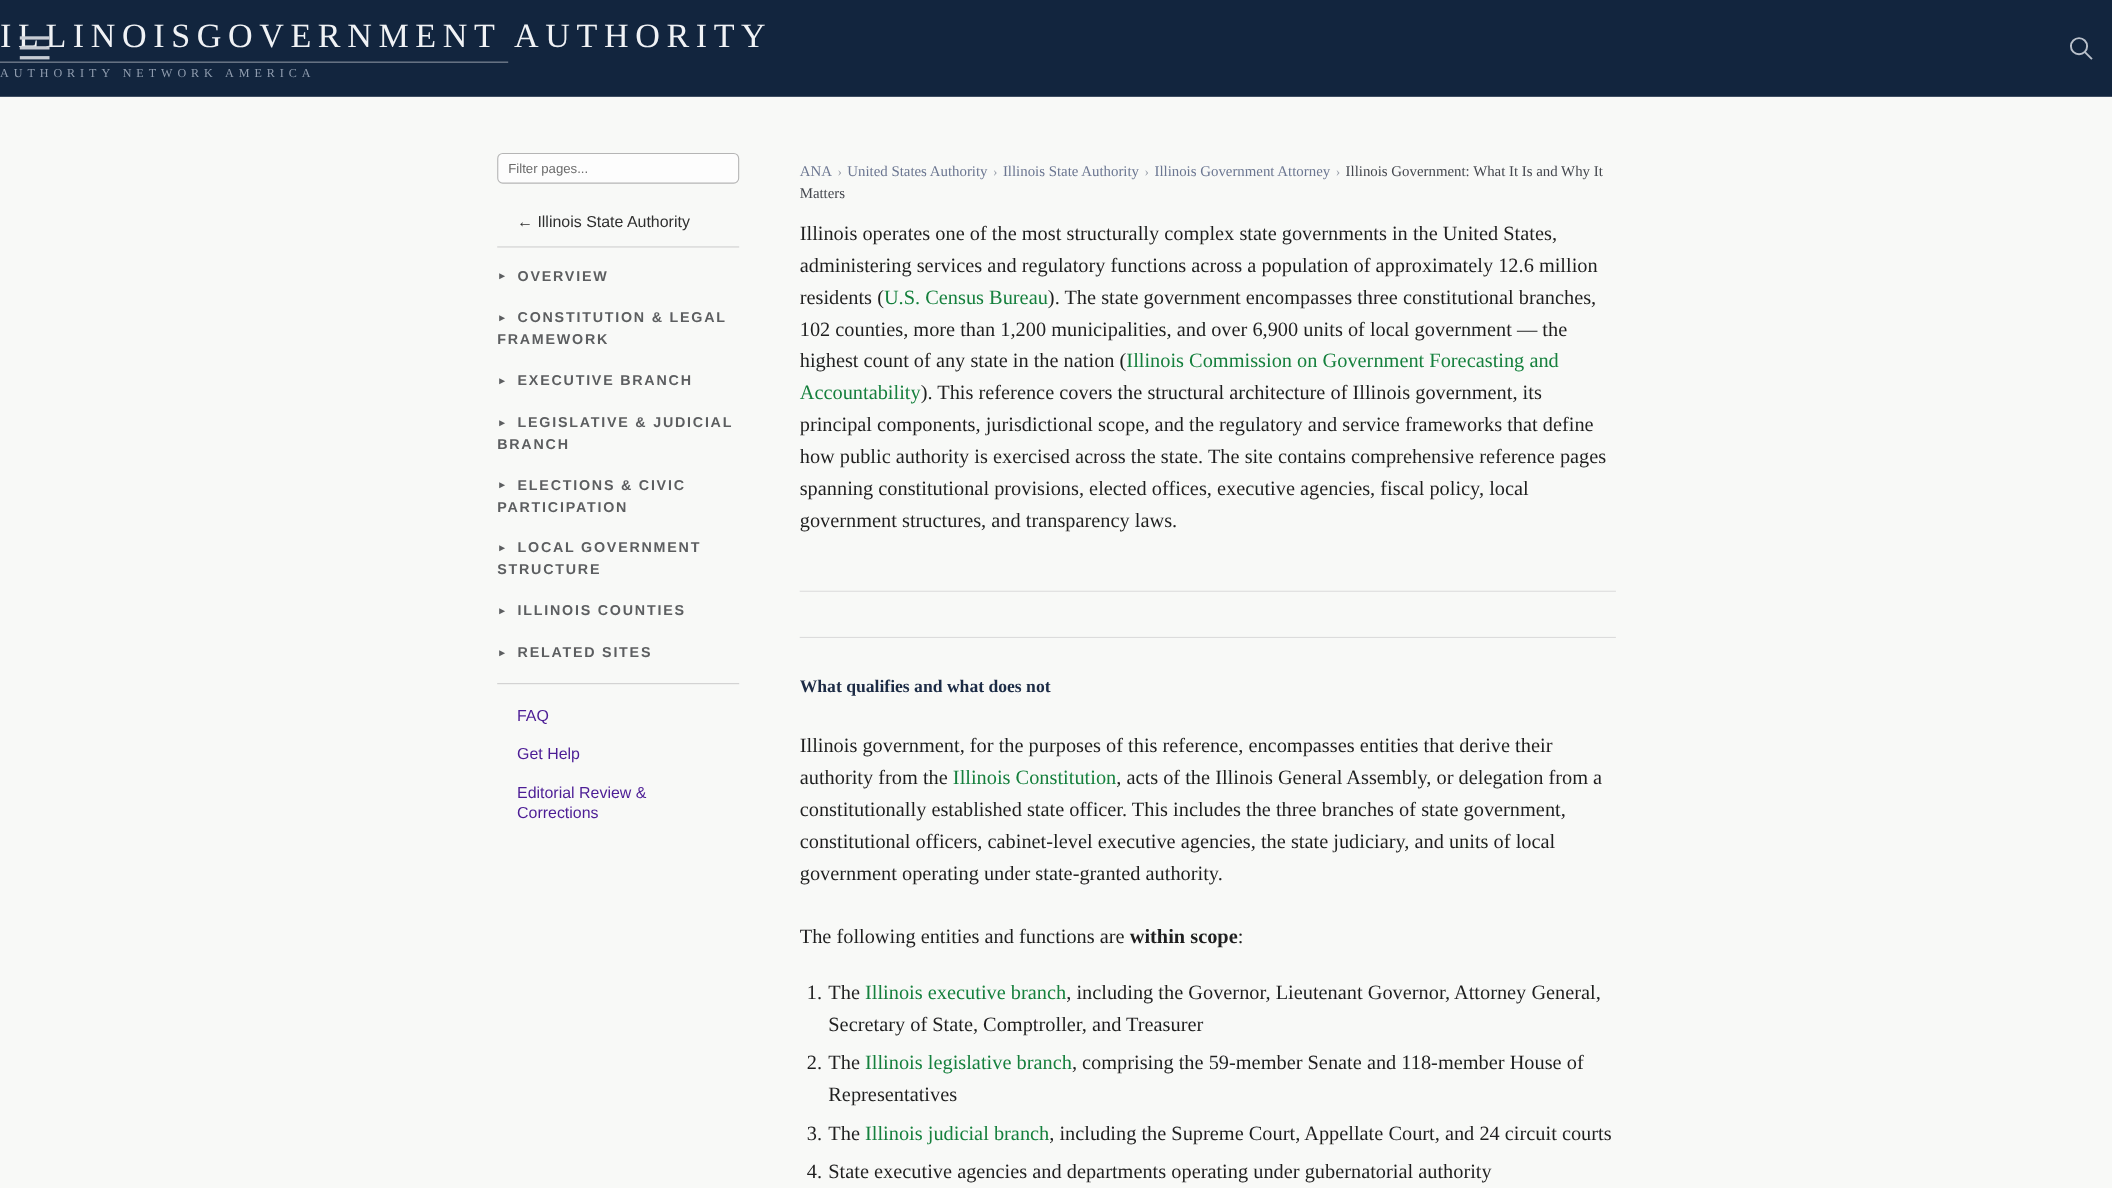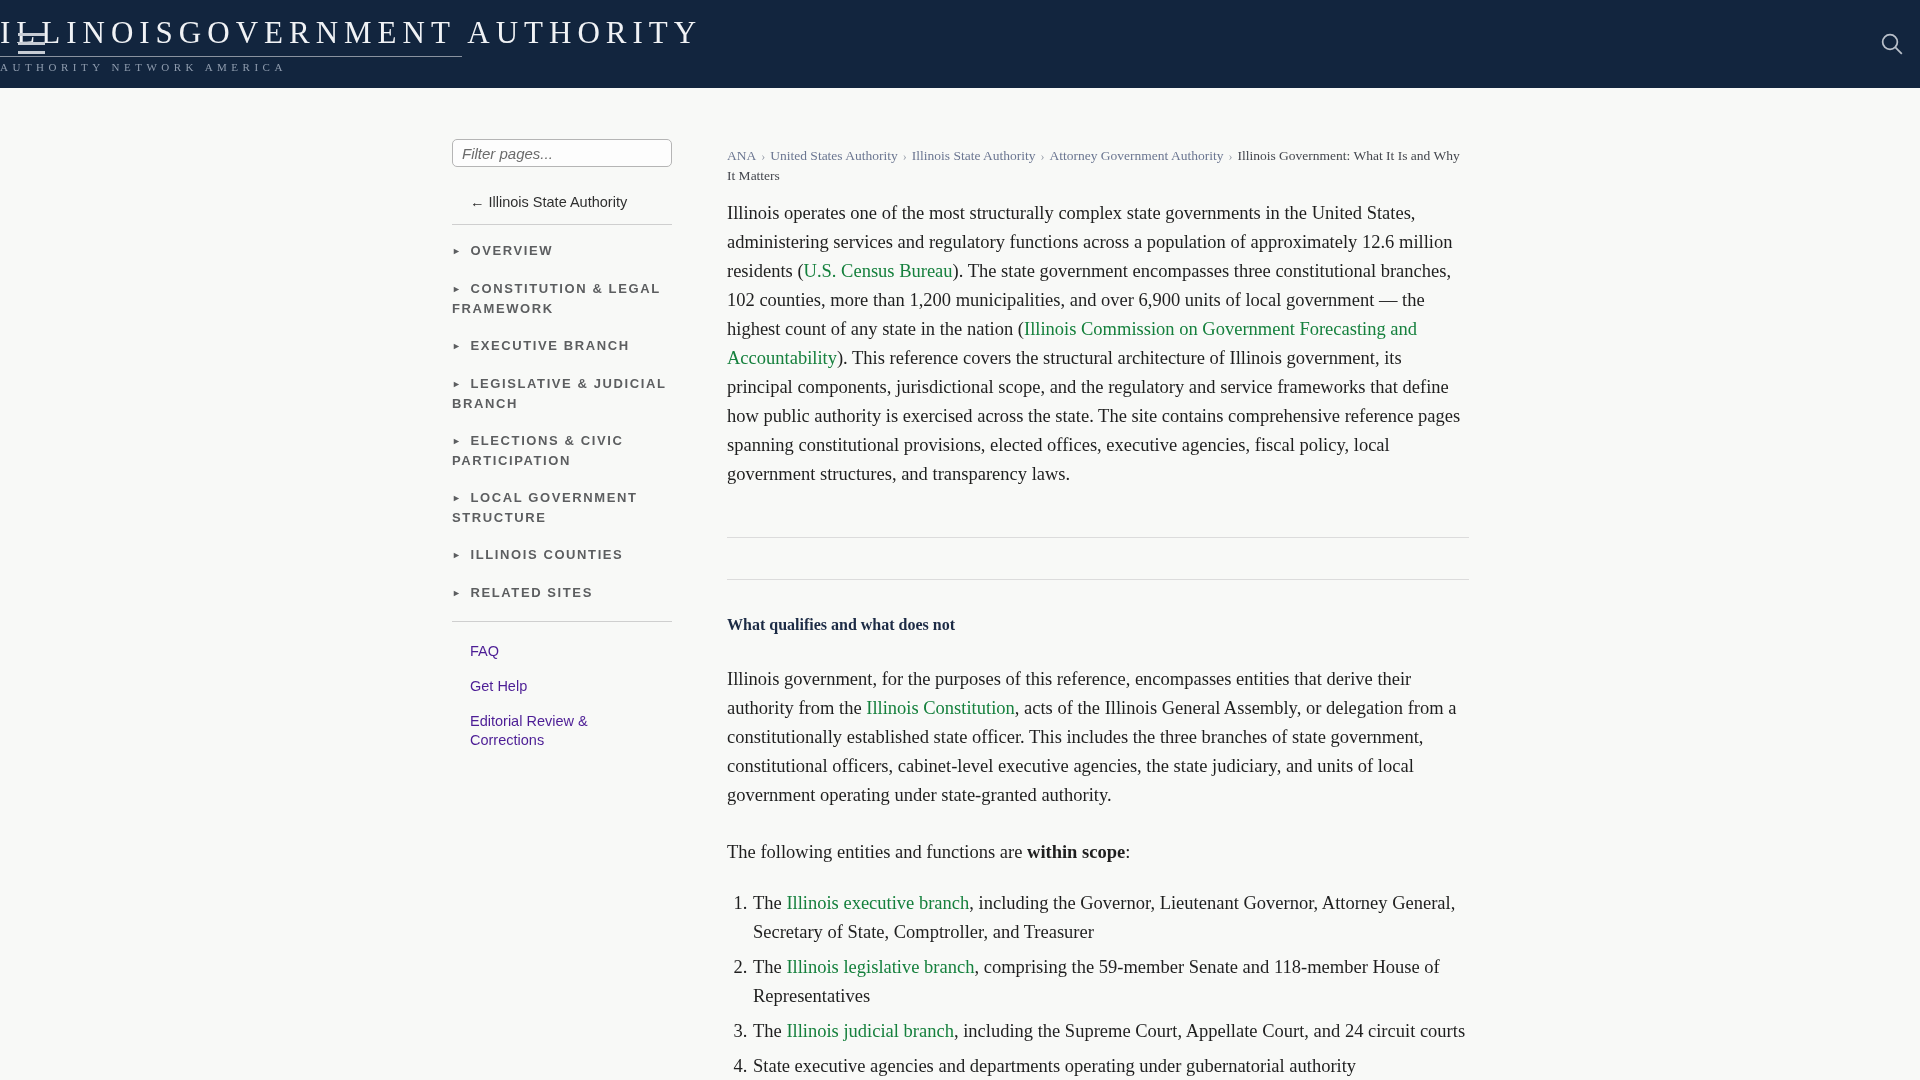--- a/index.html
+++ b/index.html
@@ -29,21 +29,21 @@
 
   
   .layout { display:flex; align-items:flex-start; }
   .sidebar { margin-left:452px; width:220px; padding-top:51px; flex:none; }
   .main { margin-left:55px; width:742px; padding-top:58px; flex:none; }
 
   
   .filter-input {
     width:220px; height:28px; border:1px solid #b5b5b5; border-radius:5px;
     background:#fdfdfd; padding:0 9px; font-family:"Liberation Sans", sans-serif;
-    font-size:15px; color:#ef4444; outline:none;font-style:italic;
+    font-size:12px; color:#ef4444; outline:none;
   }
   .filter-input::placeholder { color:#6b6b6b; }
   .back-link {
     display:block; margin:27px 0 0 18px; font-size:14.5px; color:#2f2f2f;
     text-decoration:none; cursor:pointer;
   }
   .side-divider { border:none; border-top:1px solid #cfcfcf; margin:14px 0; }
   .side-sections { padding-top:2px; }
   .side-section {
     font-size:13px; font-weight:bold; letter-spacing:1.6px; color:#5c5e60;
@@ -118,21 +118,21 @@
       </div>
     <hr class="side-divider">
     <div class="side-footer" id="side-footer">
         <a href="#">FAQ</a>
         <a href="#">Get Help</a>
         <a href="#">Editorial Review &amp; Corrections</a>
       </div>
   </nav>
 
   <main class="main">
-    <div class="breadcrumb" id="breadcrumb"><a href="#">ANA</a><span class="sep">›</span><a href="#">United States Authority</a><span class="sep">›</span><a href="#">Illinois State Authority</a><span class="sep">›</span><a href="#">Attorney Government Authority</a><span class="sep">›</span><span class="current">Illinois Government: What It Is and Why It Matters</span></div>
+    <div class="breadcrumb" id="breadcrumb"><a href="#">ANA</a><span class="sep">›</span><a href="#">United States Authority</a><span class="sep">›</span><a href="#">Illinois State Authority</a><span class="sep">›</span><a href="#">Illinois Government Attorney</a><span class="sep">›</span><span class="current">Illinois Government: What It Is and Why It Matters</span></div>
 
     <article class="article">
       <p><span>Illinois operates one of the most structurally complex state governments in the United States, administering services and regulatory functions across a population of approximately 12.6 million residents (</span><a href="#" class="link">U.S. Census Bureau</a><span>). The state government encompasses three constitutional branches, 102 counties, more than 1,200 municipalities, and over 6,900 units of local government — the highest count of any state in the nation (</span><a href="#" class="link">Illinois Commission on Government Forecasting and Accountability</a><span>). This reference covers the structural architecture of Illinois government, its principal components, jurisdictional scope, and the regulatory and service frameworks that define how public authority is exercised across the state. The site contains comprehensive reference pages spanning constitutional provisions, elected offices, executive agencies, fiscal policy, local government structures, and transparency laws.</span></p>
 
       <hr class="rule-gap rule-1">
       <hr class="rule-gap rule-2">
 
       <h2 class="section-heading">What qualifies and what does not</h2>
 
       <p class="para-scope"><span>Illinois government, for the purposes of this reference, encompasses entities that derive their authority from the </span><a href="#" class="link">Illinois Constitution</a><span>, acts of the Illinois General Assembly, or delegation from a constitutionally established state officer. This includes the three branches of state government, constitutional officers, cabinet-level executive agencies, the state judiciary, and units of local government operating under state-granted authority.</span></p>

